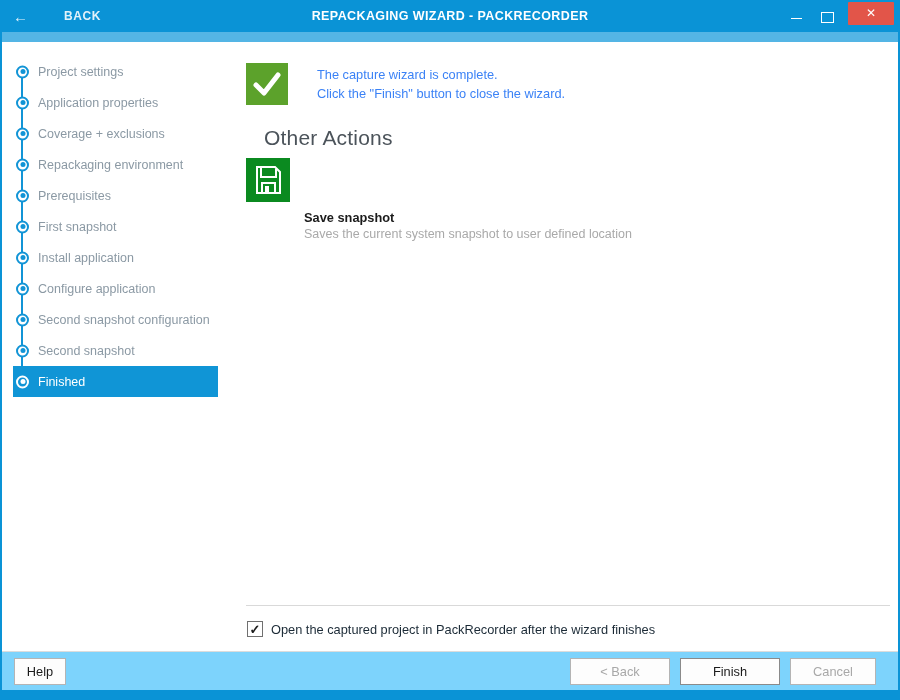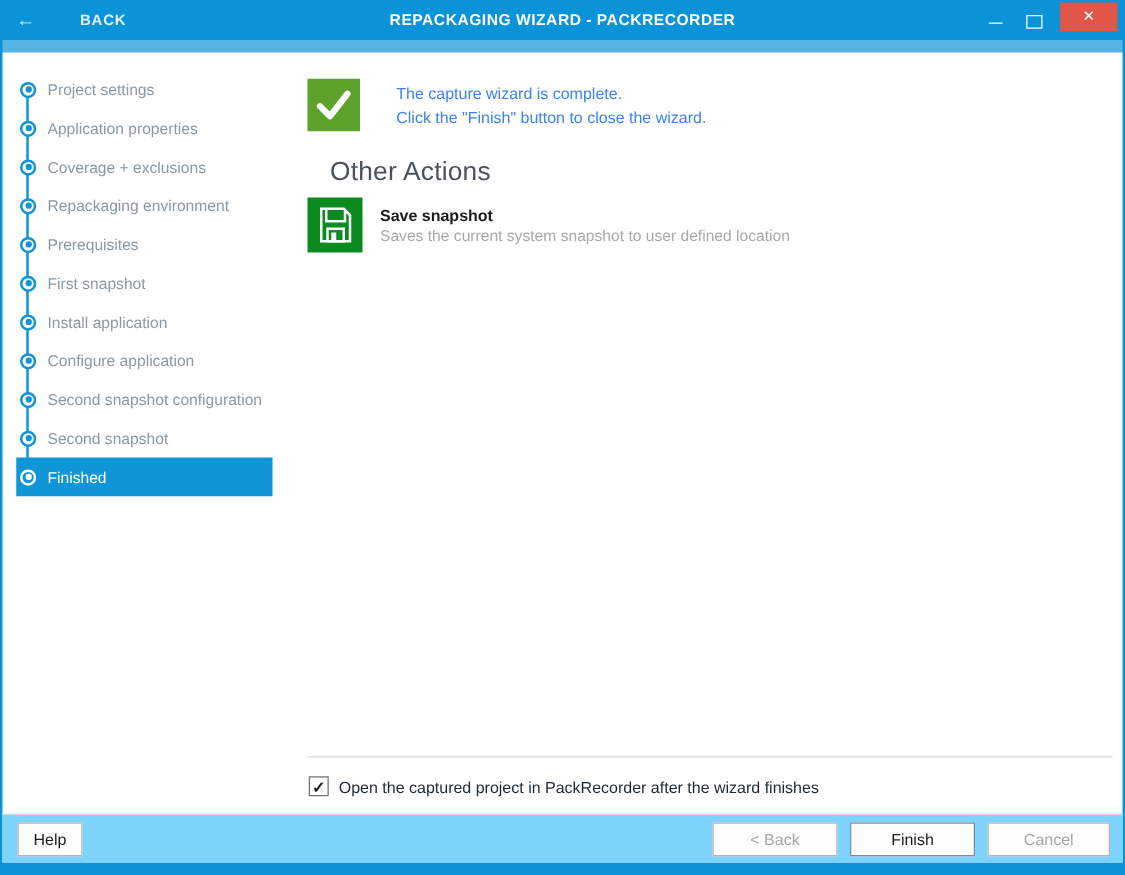--- a/index.html
+++ b/index.html
@@ -39,36 +39,36 @@
   
   .complete-callout { position:absolute; left:246px; top:63px; display:flex; }
   .check-icon { width:42px; height:42px; background:#5ca22b; flex:0 0 auto; }
   .complete-text { margin-left:29px; padding-top:2px; font-size:12.8px; color:#3b82f6; line-height:19px; }
 
   .other-actions-title { position:absolute; left:264px; top:126px; font-size:21px; font-weight:400; color:#4b535a; letter-spacing:0.2px; }
 
   .action-row { position:absolute; left:246px; top:158px; display:flex; }
   .save-icon { width:44px; height:44px; background:#0b8a20; flex:0 0 auto; }
   .action-text { margin-left:14px; padding-top:7px; }
-  .action-title { font-size:12.8px; font-weight:700; color:#1b1b1b; line-height:16px; }
+  .action-title { font-size:12.8px; font-weight:700; color:#1b1b1b; line-height:16px;margin-top:45px; }
   .action-desc { font-size:12.5px; color:#a9a9a9; line-height:17px; }
 
   .divider { position:absolute; left:246px; top:605px; width:644px; height:1px; background:#d9d9d9; }
 
   .checkbox-row { position:absolute; left:247px; top:621px; display:flex; align-items:center; }
   .checkbox { width:16px; height:16px; background:#ffffff; border:1px solid #707070; display:flex; align-items:center; justify-content:center; font-size:13px; font-weight:700; color:#1b1b1b; line-height:1; }
   .checkbox-label { margin-left:8px; font-size:12.8px; color:#1b2a36; }
 
   
   .footer { position:absolute; left:2px; right:2px; bottom:10px; height:39px; background:#7dd3fc; border-top:1px solid #dcdcdc; }
   .btn { position:absolute; top:6px; height:27px; background:#fdfdfd; border:1px solid #b4b4b4; font-family:"Liberation Sans", sans-serif; font-size:12.8px; color:#1b1b1b; display:flex; align-items:center; justify-content:center; }
   .btn-help   { left:12px;  width:52px; }
   .btn-back   { left:568px; width:100px; color:#a8a8a8; }
   .btn-finish { left:678px; width:100px; border-color:#8a8a8a; }
-  .btn-cancel { left:788px; width:98px;  color:#a8a8a8; }
+  .btn-cancel { left:788px; width:86px;  color:#a8a8a8; }
 </style>
 </head>
 <body>
 
 <div class="window">
 
   <div class="titlebar">
     <div class="title-text">REPACKAGING WIZARD - PACKRECORDER</div>
     <div class="back-group">
       <span class="back-arrow">←</span>

